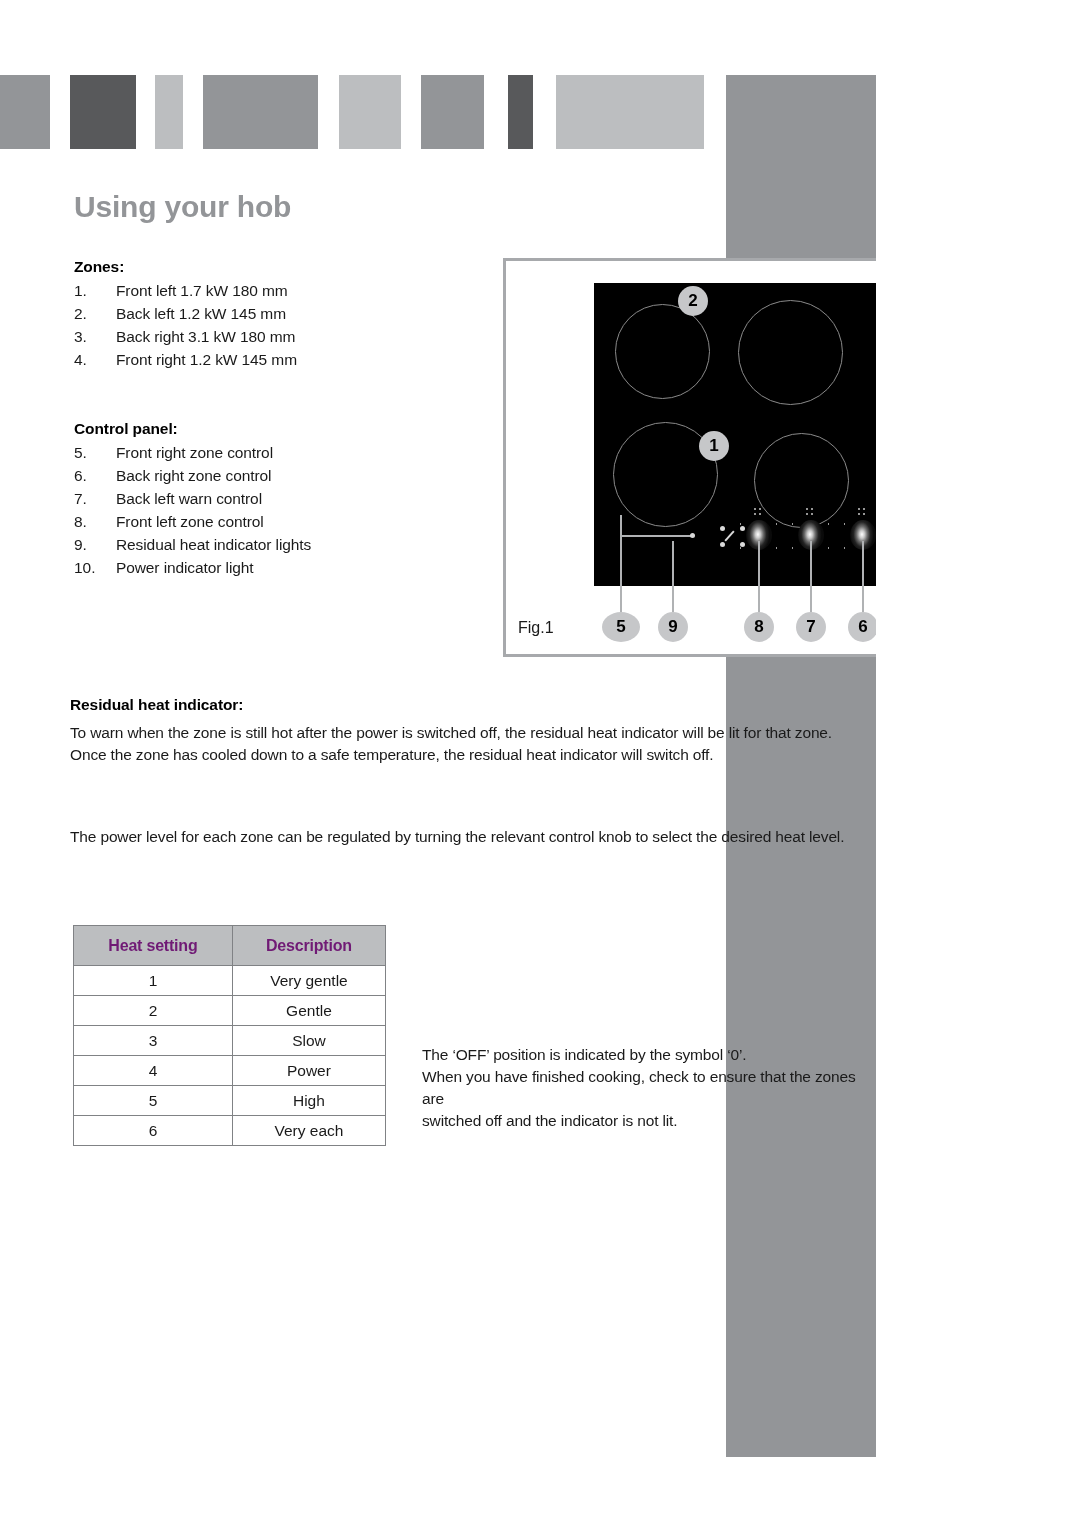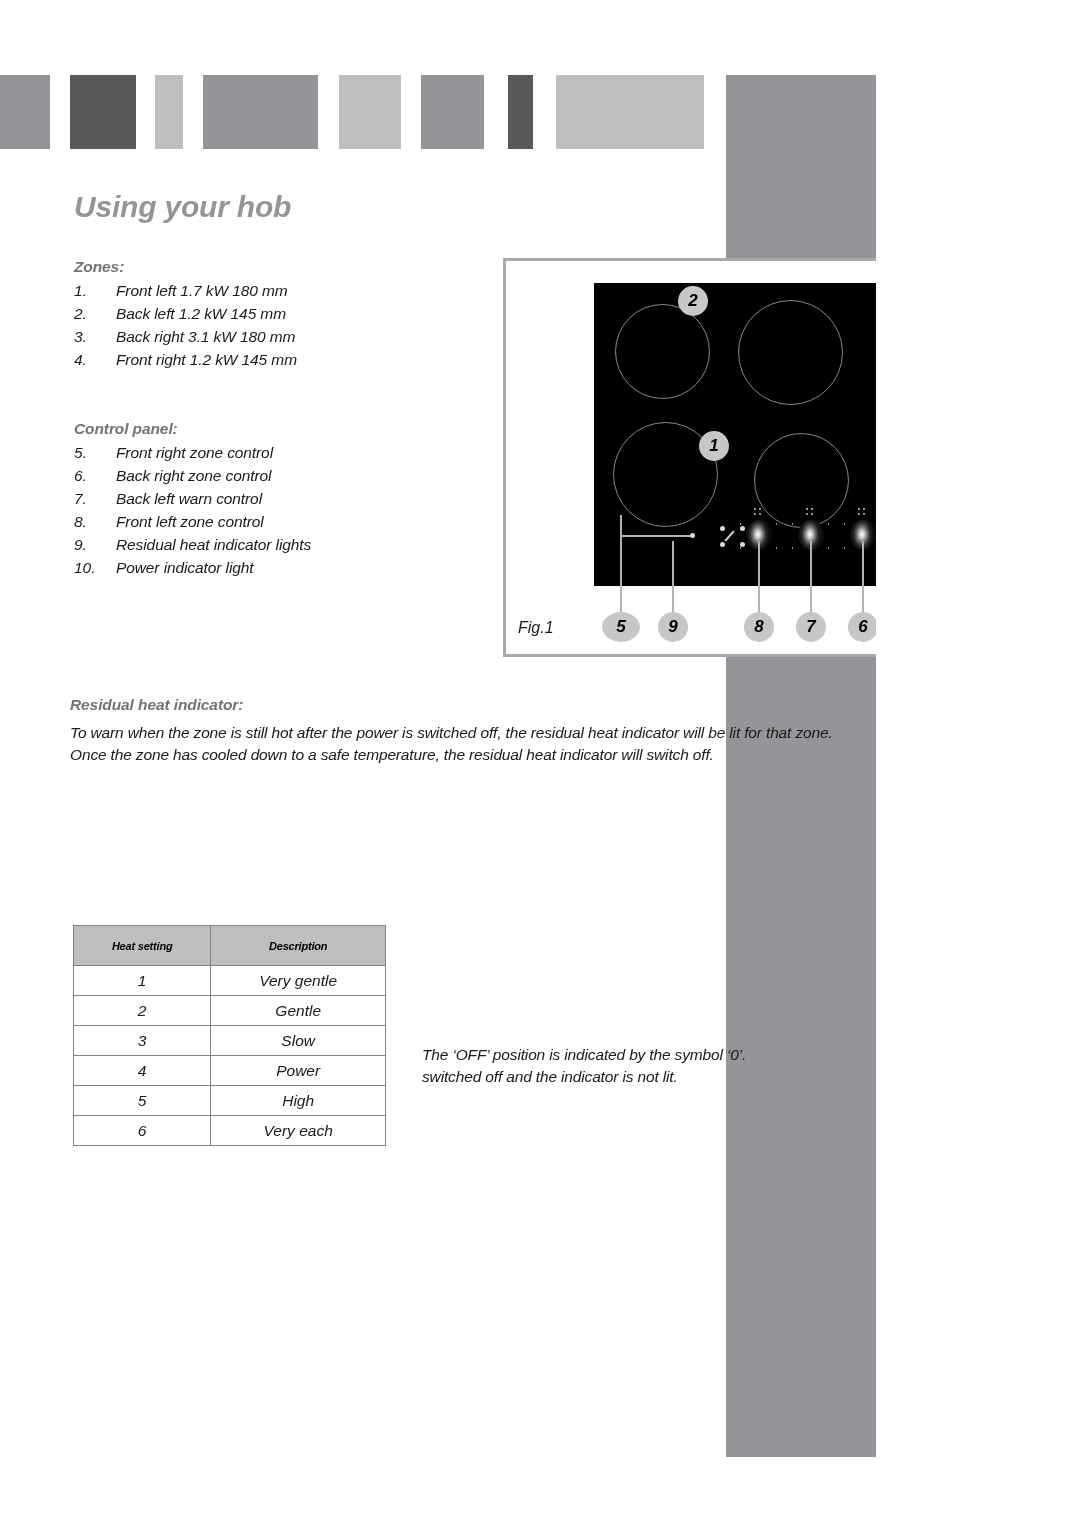--- a/index.html
+++ b/index.html
@@ -10,21 +10,20 @@
   body {
     font-family: "Liberation Sans", sans-serif;
     -webkit-font-smoothing: antialiased;
   }
   #page {
     position: relative;
     width: 876px;
     height: 1532px;
     background: #ffffff;
     overflow: hidden;
-    font-style: italic;
   }
 
   
   #header-bar {
     position: absolute;
     left: 0;
     top: 75px;
     width: 1080px;
     height: 76px;
   }
@@ -59,21 +58,21 @@
     font-size: 30px;
     font-weight: bold;
     color: #939598;
     letter-spacing: -0.2px;
   }
 
   
   .sec-head {
     font-size: 15.5px;
     font-weight: bold;
-    color: #737373;
+    color: #000000;
     letter-spacing: -0.1px;
   }
   .body-line {
     font-size: 15.5px;
     color: #1a1a1a;
     line-height: 22px;
     letter-spacing: -0.15px;
   }
 
   
@@ -213,23 +212,23 @@
   #heat-table {
     position: absolute;
     left: 73px;
     top: 925px;
     border-collapse: collapse;
     width: 313px;
   }
   #heat-table th {
     background: #bcbec0;
     border: 1px solid #808285;
-    font-size: 11px;
+    font-size: 16px;
     font-weight: bold;
-    color: #000000;
+    color: #701a75;
     height: 37px;
     letter-spacing: -0.2px;
   }
   #heat-table td {
     border: 1px solid #808285;
     font-size: 15.5px;
     color: #1a1a1a;
     height: 27px;
     text-align: center;
     background: #ffffff;
@@ -319,20 +318,21 @@
       </div>
   </div>
 
   <div style="position:absolute; left:70px; top:696px;">
     <div class="sec-head">Residual heat indicator:</div>
     <div class="body-line" style="margin-top:8px;">To warn when the zone is still hot after the power is switched off, the residual heat indicator will be lit for that zone.</div>
     <div class="body-line">Once the zone has cooled down to a safe temperature, the residual heat indicator will switch off.</div>
   </div>
 
   <div style="position:absolute; left:70px; top:818px;">
+    <div class="body-line" style="margin-top:8px;">The power level for each zone can be regulated by turning the relevant control knob to select the desired heat level.</div>
   </div>
 
   <table id="heat-table">
     <thead>
       <tr>
         <th>Heat setting</th>
         <th>Description</th>
       </tr>
     </thead>
     <tbody id="heat-table-body">
@@ -358,20 +358,21 @@
         </tr>
         <tr>
           <td>6</td>
           <td>Very each</td>
         </tr>
       </tbody>
   </table>
 
   <div style="position:absolute; left:422px; top:1044px;">
     <div class="body-line">The ‘OFF’ position is indicated by the symbol ‘0’.</div>
+    <div class="body-line">When you have finished cooking, check to ensure that the zones are</div>
     <div class="body-line">switched off and the indicator is not lit.</div>
   </div>
 
   <div id="figure-box">
 
     <div id="hob">
 
       <div class="zone-ring" style="left:21px;  top:21px;  width:95px;  height:95px;"></div>
       <div class="zone-ring" style="left:144px; top:17px;  width:105px; height:105px;"></div>
       <div class="zone-ring" style="left:19px;  top:139px; width:105px; height:105px;"></div>

